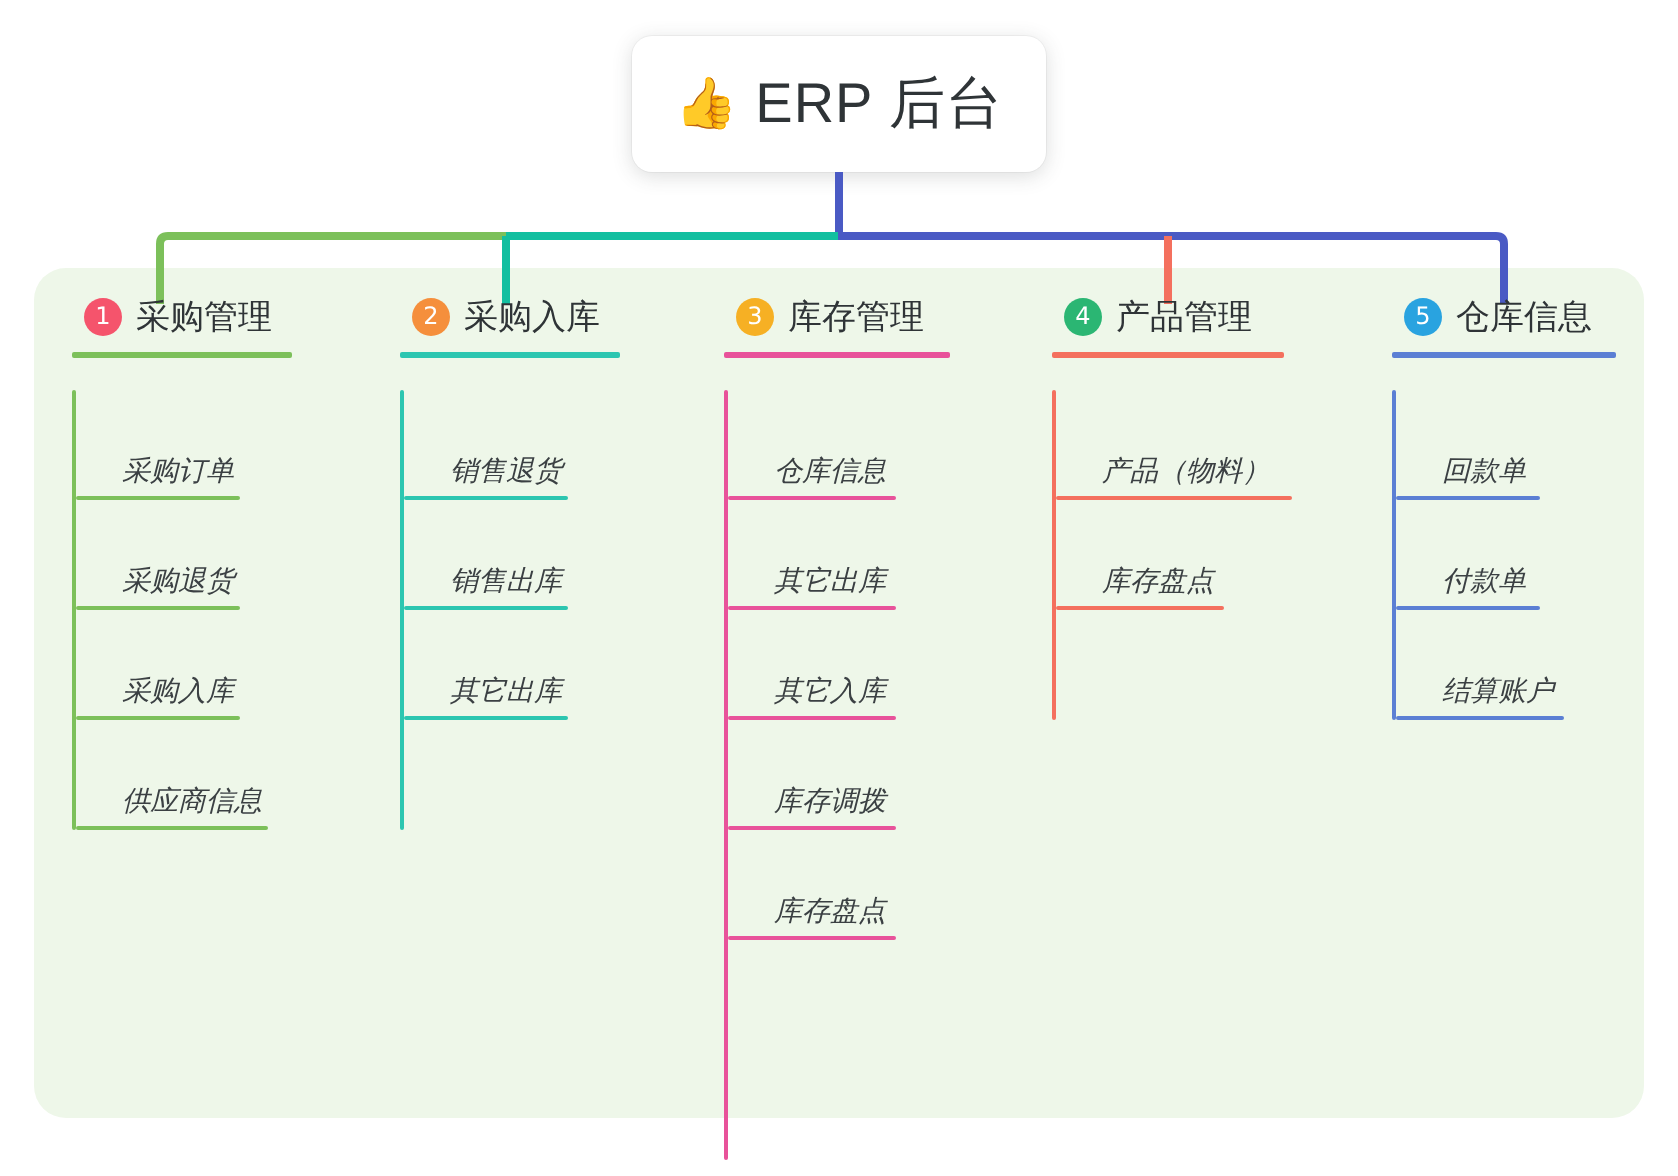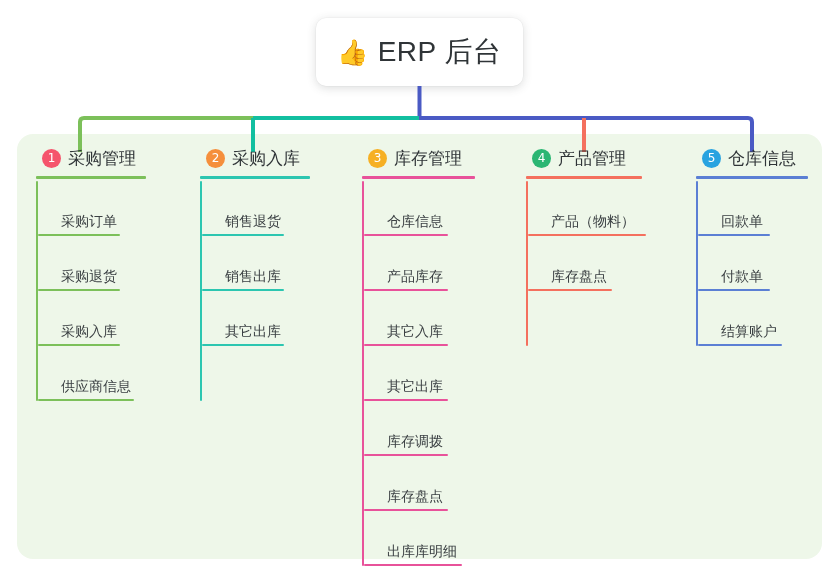--- a/index.html
+++ b/index.html
@@ -98,21 +98,22 @@
     white-space: nowrap;
   }
   .head-rule {
     height: 3px;
     border-radius: 1px;
     margin-top: 6px;
   }
 
   .items {
     position: relative;
-    margin-top: 2px;
+    margin-top: 16px;
+    font-style: italic;
   }
   .spine {
     position: absolute;
     left: 0;
     top: 0;
     width: 2px;
     border-radius: 1px;
   }
   .item {
     position: relative;
@@ -225,42 +226,34 @@
           <span class="col-title">库存管理</span>
         </div>
         <div class="head-rule" style="width: 113px; background: rgb(232, 82, 154);"></div>
         <div class="items">
           <div class="spine" style="background: rgb(232, 82, 154); height: 385px;"></div>
           <div class="item">
             <span class="item-label">仓库信息</span>
             <div class="item-rule" style="width: 84px; background: rgb(232, 82, 154);"></div>
           </div>
           <div class="item">
-            <span class="item-label">产品库存</span>
+            <span class="item-label">其它出库</span>
             <div class="item-rule" style="width: 84px; background: rgb(232, 82, 154);"></div>
           </div>
           <div class="item">
             <span class="item-label">其它入库</span>
             <div class="item-rule" style="width: 84px; background: rgb(232, 82, 154);"></div>
           </div>
           <div class="item">
-            <span class="item-label">其它出库</span>
-            <div class="item-rule" style="width: 84px; background: rgb(232, 82, 154);"></div>
-          </div>
-          <div class="item">
             <span class="item-label">库存调拨</span>
             <div class="item-rule" style="width: 84px; background: rgb(232, 82, 154);"></div>
           </div>
           <div class="item">
             <span class="item-label">库存盘点</span>
             <div class="item-rule" style="width: 84px; background: rgb(232, 82, 154);"></div>
-          </div>
-          <div class="item">
-            <span class="item-label">出库库明细</span>
-            <div class="item-rule" style="width: 98px; background: rgb(232, 82, 154);"></div>
           </div>
         </div>
       </div>
       <div class="column" style="left: 526px; width: 160px;">
         <div class="col-head">
           <span class="badge" style="background: rgb(43, 182, 115);">4</span>
           <span class="col-title">产品管理</span>
         </div>
         <div class="head-rule" style="width: 116px; background: rgb(244, 112, 94);"></div>
         <div class="items">

